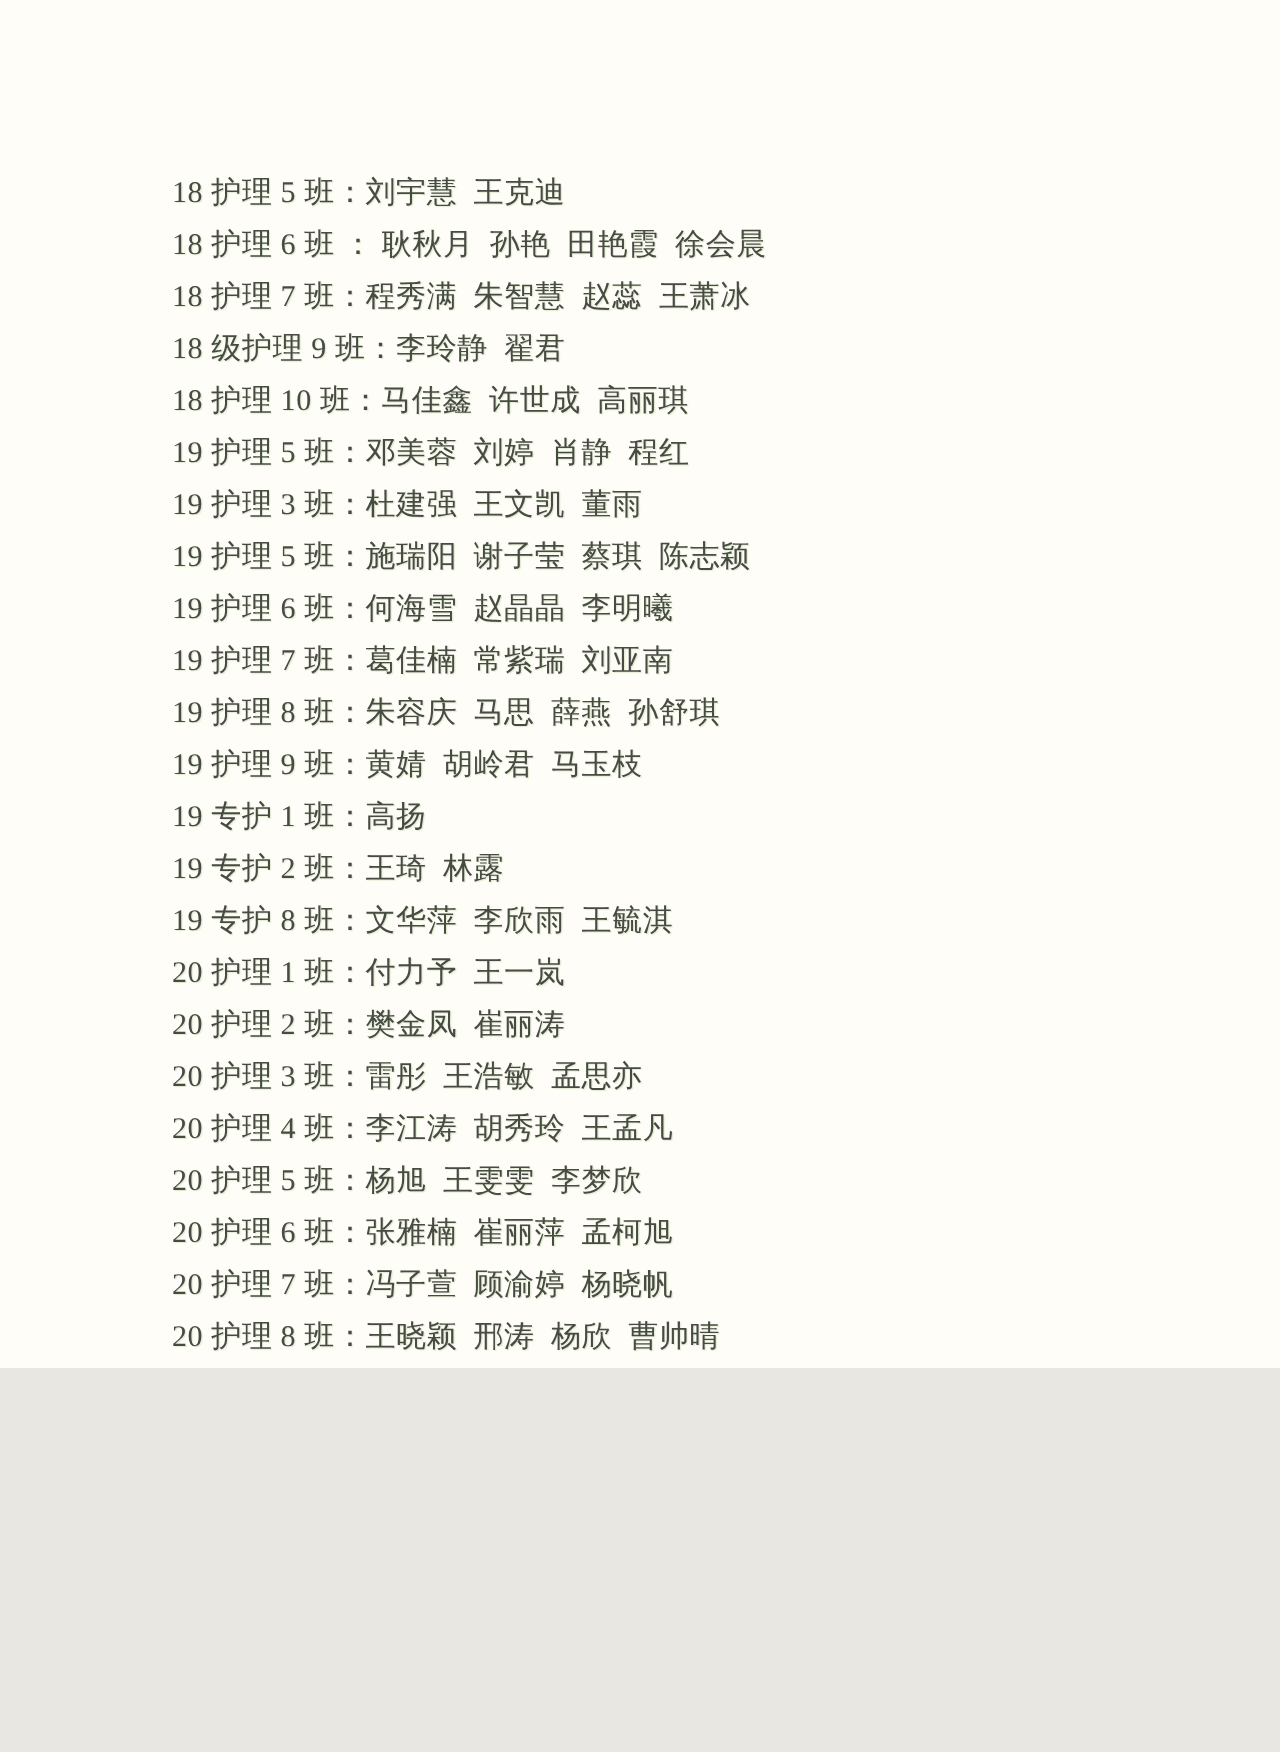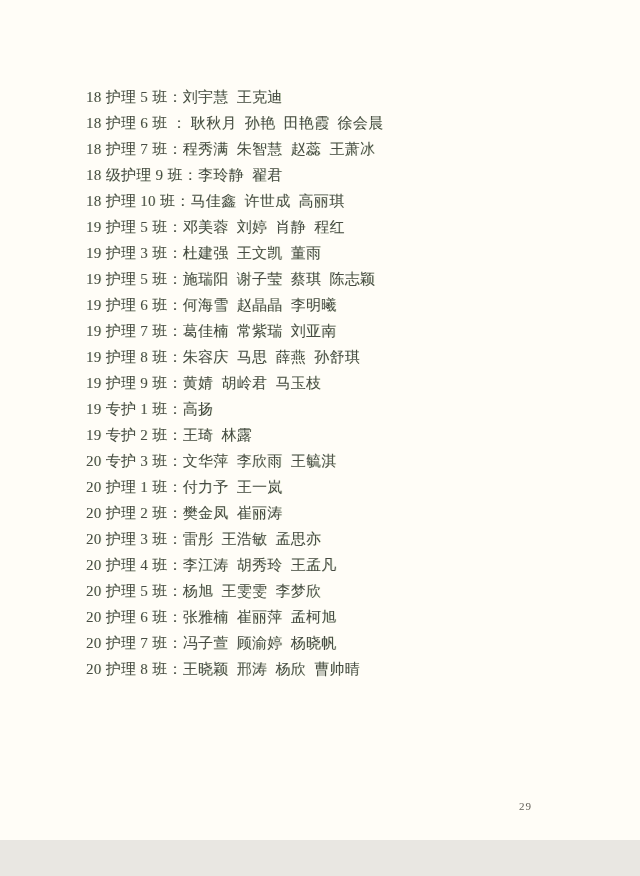--- a/index.html
+++ b/index.html
@@ -3,21 +3,21 @@
 <meta charset="utf-8">
 <style>
   html, body {
     margin: 0;
     padding: 0;
     background: #e9e7e2;
   }
   .page {
     position: relative;
     width: 640px;
-    height: 840px;
+    height: 684px;
     margin: 0 auto;
     background: #fffdf7;
     overflow: hidden;
     font-family: "Liberation Serif", "DejaVu Serif", serif;
   }
   .roster {
     position: absolute;
     left: 86px;
     top: 84px;
   }
@@ -52,21 +52,21 @@
     <div class="roster-line">18 护理 10 班：马佳鑫  许世成  高丽琪</div>
     <div class="roster-line">19 护理 5 班：邓美蓉  刘婷  肖静  程红</div>
     <div class="roster-line">19 护理 3 班：杜建强  王文凯  董雨</div>
     <div class="roster-line">19 护理 5 班：施瑞阳  谢子莹  蔡琪  陈志颖</div>
     <div class="roster-line">19 护理 6 班：何海雪  赵晶晶  李明曦</div>
     <div class="roster-line">19 护理 7 班：葛佳楠  常紫瑞  刘亚南</div>
     <div class="roster-line">19 护理 8 班：朱容庆  马思  薛燕  孙舒琪</div>
     <div class="roster-line">19 护理 9 班：黄婧  胡岭君  马玉枝</div>
     <div class="roster-line">19 专护 1 班：高扬</div>
     <div class="roster-line">19 专护 2 班：王琦  林露</div>
-    <div class="roster-line">20 专护 3 班：文华萍  李欣雨  王毓淇</div>
+    <div class="roster-line">19 专护 8 班：文华萍  李欣雨  王毓淇</div>
     <div class="roster-line">20 护理 1 班：付力予  王一岚</div>
     <div class="roster-line">20 护理 2 班：樊金凤  崔丽涛</div>
     <div class="roster-line">20 护理 3 班：雷彤  王浩敏  孟思亦</div>
     <div class="roster-line">20 护理 4 班：李江涛  胡秀玲  王孟凡</div>
     <div class="roster-line">20 护理 5 班：杨旭  王雯雯  李梦欣</div>
     <div class="roster-line">20 护理 6 班：张雅楠  崔丽萍  孟柯旭</div>
     <div class="roster-line">20 护理 7 班：冯子萱  顾渝婷  杨晓帆</div>
     <div class="roster-line">20 护理 8 班：王晓颖  邢涛  杨欣  曹帅晴</div>
   </div>
   <div class="page-number">29</div>

